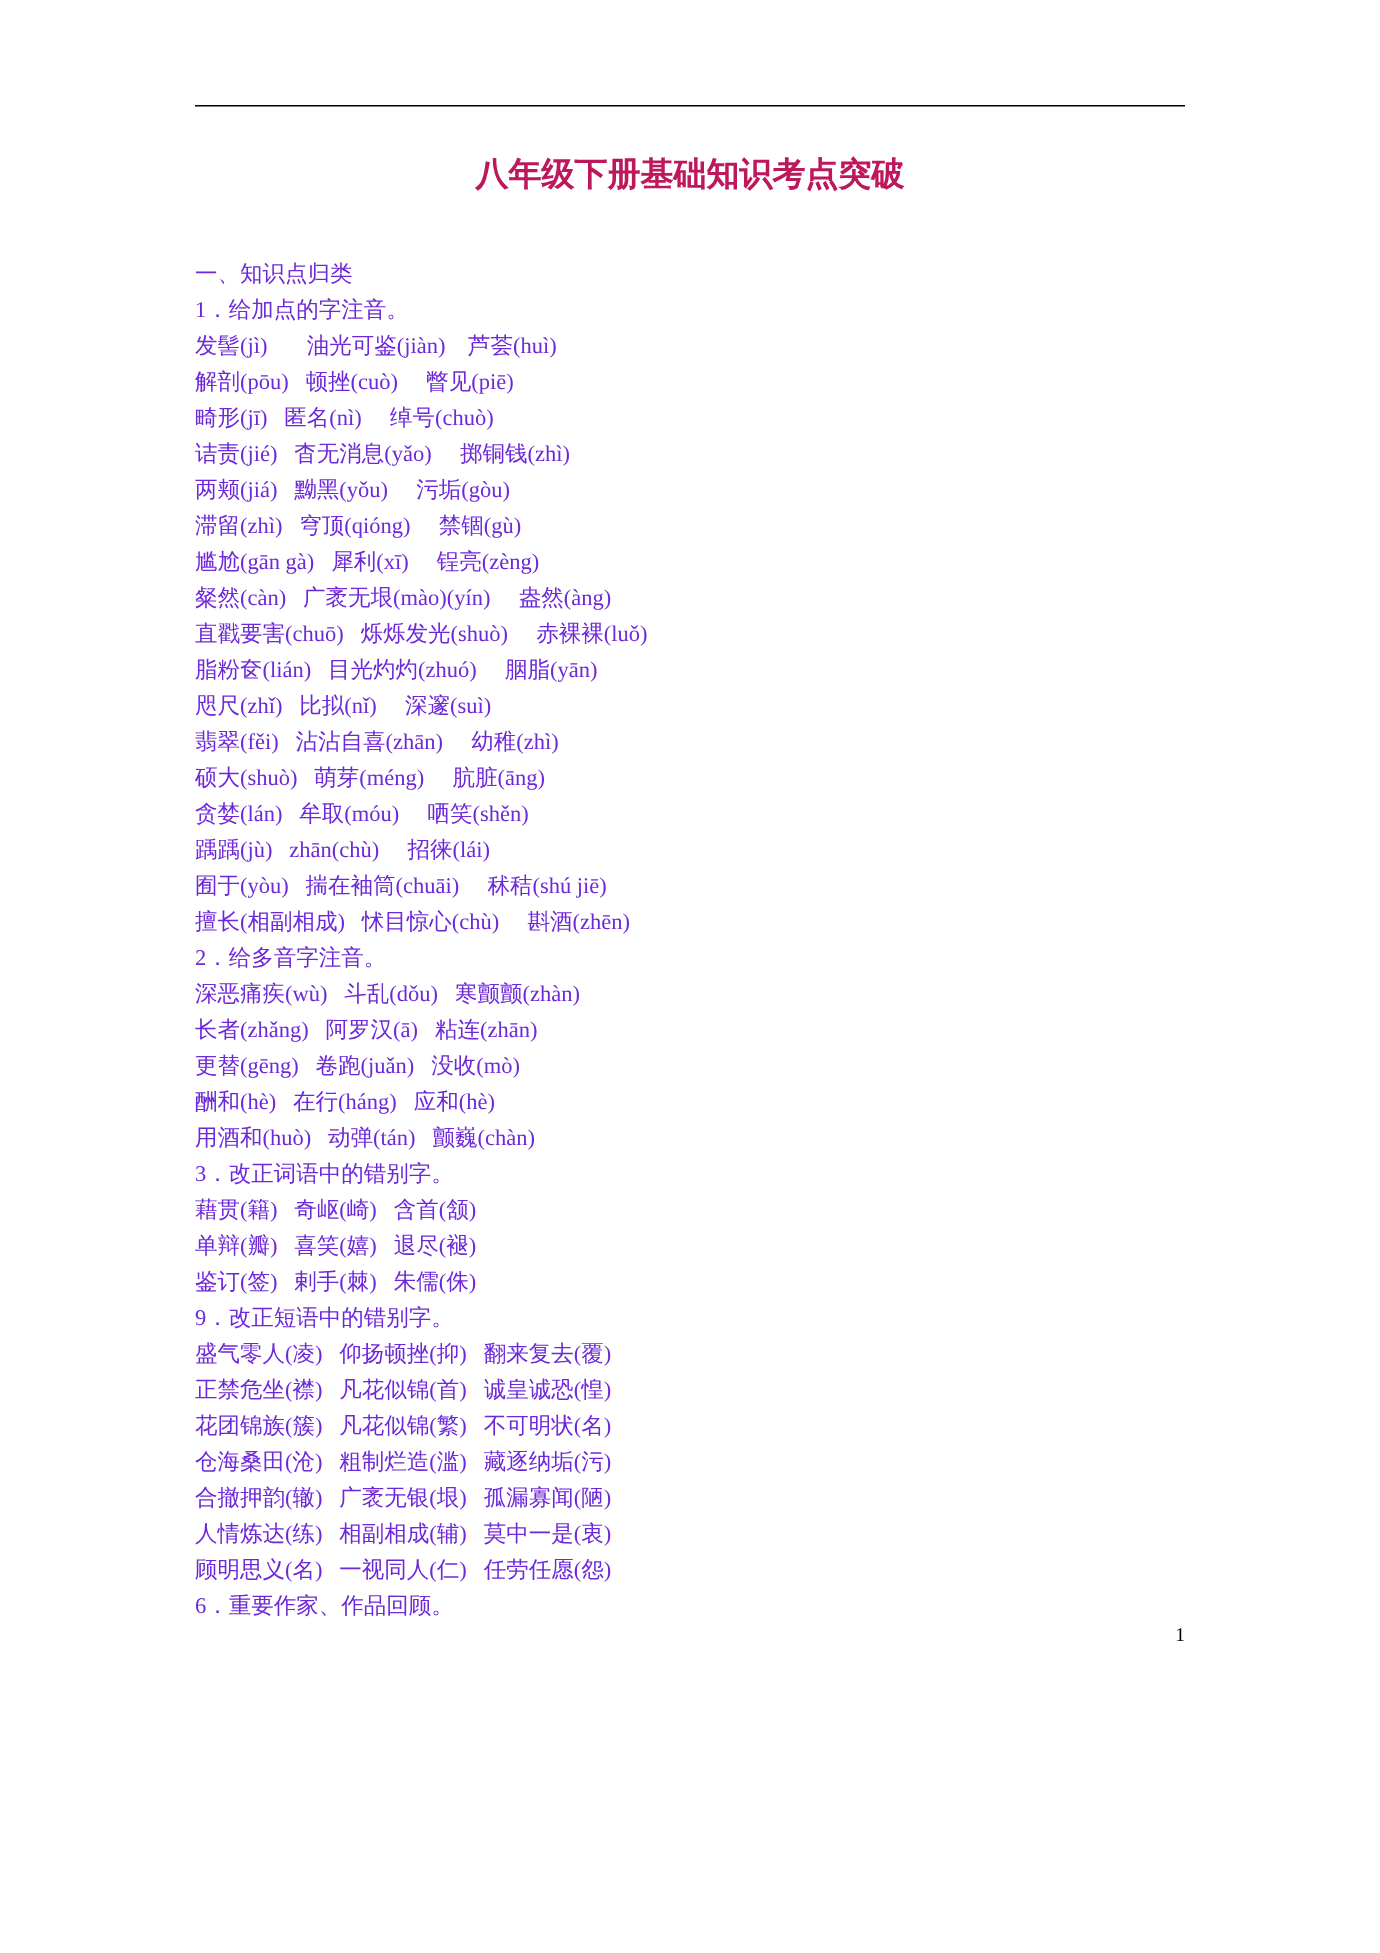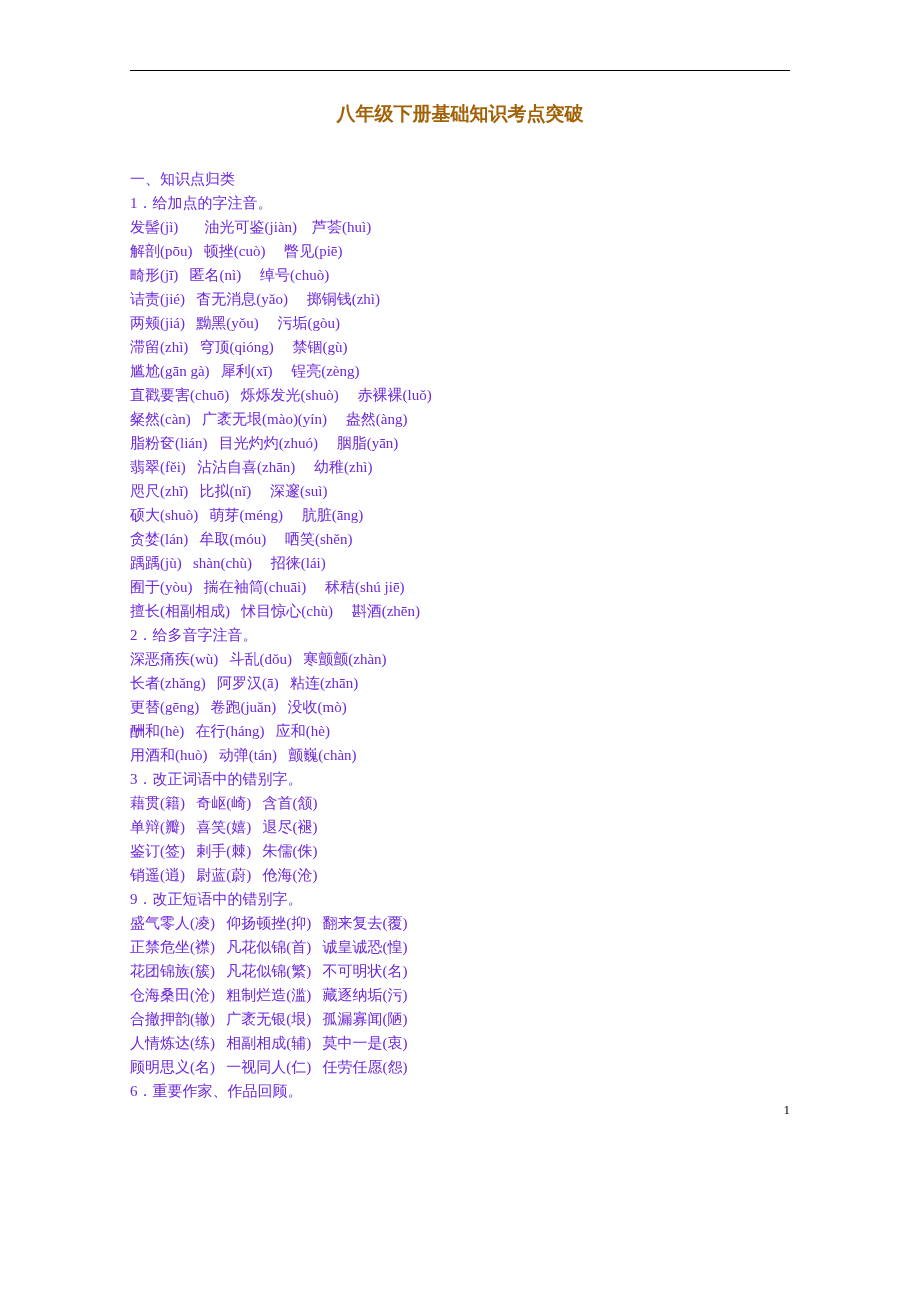--- a/index.html
+++ b/index.html
@@ -15,22 +15,22 @@
     box-sizing: border-box;
     position: relative;
   }
   .separator {
     border: none;
     border-top: 1px solid #000;
     margin: 0 0 30px 0;
   }
   .title {
     text-align: center;
-    color: #a16207;
-    font-size: 19px;
+    color: #be185d;
+    font-size: 22px;
     font-weight: bold;
     font-family: "SimHei", "黑体", sans-serif;
     margin-bottom: 40px;
   }
   .line {
     font-size: 15px;
     line-height: 24px;
     color: #6d28d9;
     white-space: pre;
   }
@@ -52,41 +52,40 @@
   <div id="content">
       <div class="line">一、知识点归类</div>
       <div class="line">1．给加点的字注音。</div>
       <div class="line">发髻(jì)       油光可鉴(jiàn)    芦荟(huì)</div>
       <div class="line">解剖(pōu)   顿挫(cuò)     瞥见(piē)</div>
       <div class="line">畸形(jī)   匿名(nì)     绰号(chuò)</div>
       <div class="line">诘责(jié)   杳无消息(yǎo)     掷铜钱(zhì)</div>
       <div class="line">两颊(jiá)   黝黑(yǒu)     污垢(gòu)</div>
       <div class="line">滞留(zhì)   穹顶(qióng)     禁锢(gù)</div>
       <div class="line">尴尬(gān gà)   犀利(xī)     锃亮(zèng)</div>
+      <div class="line">粲然(càn)   广袤无垠(mào)(yín)     盎然(àng)</div>
       <div class="line">直戳要害(chuō)   烁烁发光(shuò)     赤裸裸(luǒ)</div>
-      <div class="line">粲然(càn)   广袤无垠(mào)(yín)     盎然(àng)</div>
       <div class="line">脂粉奁(lián)   目光灼灼(zhuó)     胭脂(yān)</div>
+      <div class="line">咫尺(zhǐ)   比拟(nǐ)     深邃(suì)</div>
       <div class="line">翡翠(fěi)   沾沾自喜(zhān)     幼稚(zhì)</div>
-      <div class="line">咫尺(zhǐ)   比拟(nǐ)     深邃(suì)</div>
       <div class="line">硕大(shuò)   萌芽(méng)     肮脏(āng)</div>
       <div class="line">贪婪(lán)   牟取(móu)     哂笑(shěn)</div>
-      <div class="line">踽踽(jù)   shàn(chù)     招徕(lái)</div>
+      <div class="line">踽踽(jù)   zhān(chù)     招徕(lái)</div>
       <div class="line">囿于(yòu)   揣在袖筒(chuāi)     秫秸(shú jiē)</div>
       <div class="line">擅长(相副相成)   怵目惊心(chù)     斟酒(zhēn)</div>
       <div class="line">2．给多音字注音。</div>
       <div class="line">深恶痛疾(wù)   斗乱(dǒu)   寒颤颤(zhàn)</div>
       <div class="line">长者(zhǎng)   阿罗汉(ā)   粘连(zhān)</div>
       <div class="line">更替(gēng)   卷跑(juǎn)   没收(mò)</div>
       <div class="line">酬和(hè)   在行(háng)   应和(hè)</div>
       <div class="line">用酒和(huò)   动弹(tán)   颤巍(chàn)</div>
       <div class="line">3．改正词语中的错别字。</div>
       <div class="line">藉贯(籍)   奇岖(崎)   含首(颔)</div>
       <div class="line">单辩(瓣)   喜笑(嬉)   退尽(褪)</div>
       <div class="line">鉴订(签)   剌手(棘)   朱儒(侏)</div>
-      <div class="line">销遥(逍)   尉蓝(蔚)   伧海(沧)</div>
       <div class="line">9．改正短语中的错别字。</div>
       <div class="line">盛气零人(凌)   仰扬顿挫(抑)   翻来复去(覆)</div>
       <div class="line">正禁危坐(襟)   凡花似锦(首)   诚皇诚恐(惶)</div>
       <div class="line">花团锦族(簇)   凡花似锦(繁)   不可明状(名)</div>
       <div class="line">仓海桑田(沧)   粗制烂造(滥)   藏逐纳垢(污)</div>
       <div class="line">合撤押韵(辙)   广袤无银(垠)   孤漏寡闻(陋)</div>
       <div class="line">人情炼达(练)   相副相成(辅)   莫中一是(衷)</div>
       <div class="line">顾明思义(名)   一视同人(仁)   任劳任愿(怨)</div>
       <div class="line">6．重要作家、作品回顾。</div>
     </div>

